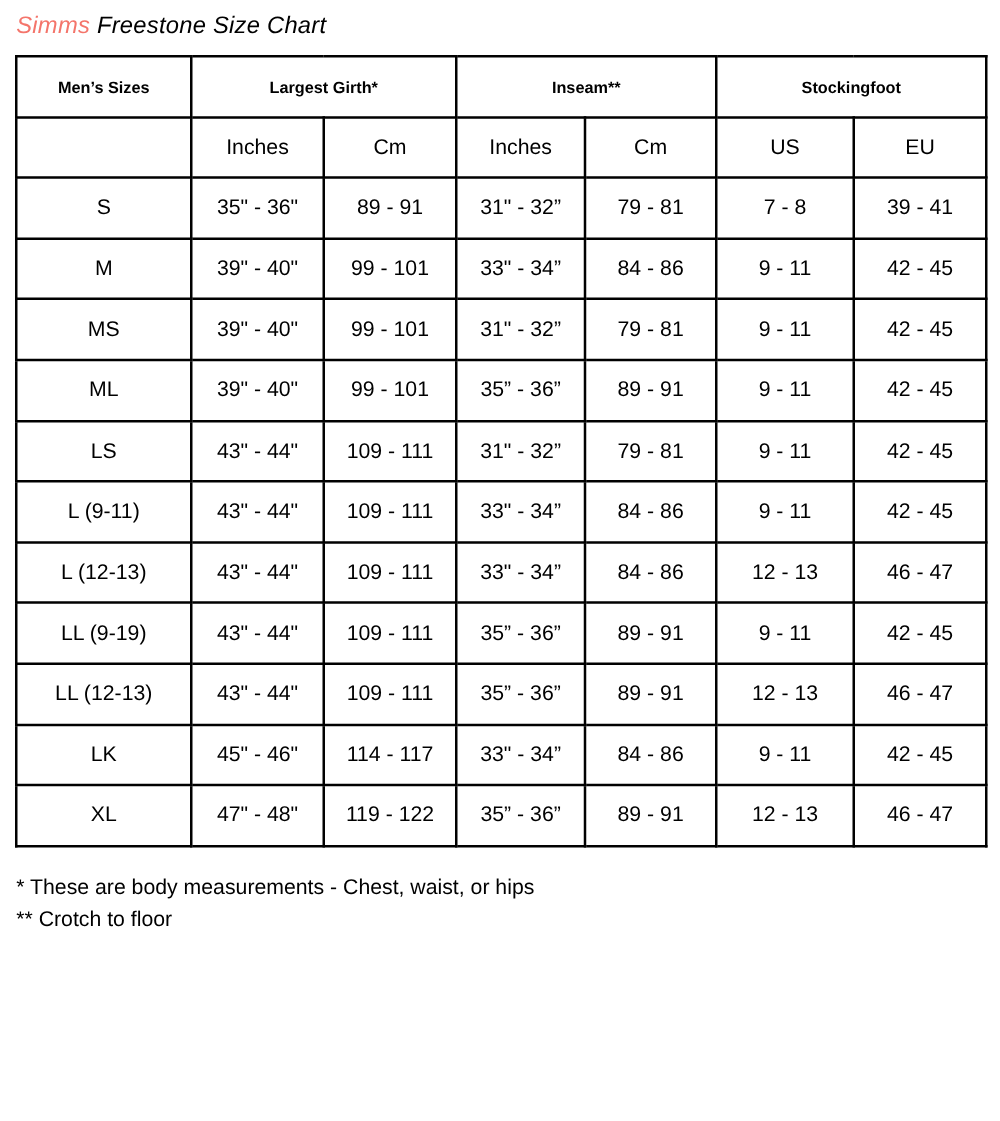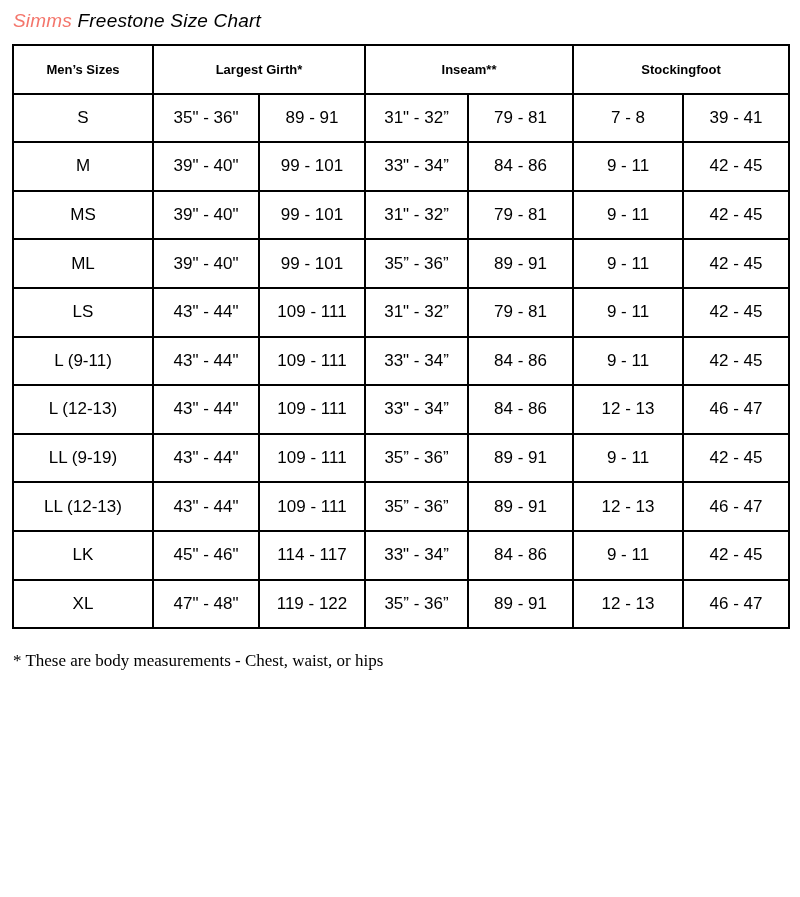--- a/index.html
+++ b/index.html
@@ -44,21 +44,20 @@
     overflow: hidden;
   }
   .size-table thead tr.group-row th {
     font-weight: bold;
     font-size: 13px;
   }
   .footnotes {
     margin: 19px 0 0 1px;
     font-size: 17px;
     line-height: 26px;
-    font-family: Liberation Serif, serif;
   }
   .footnotes div { white-space: pre; }
 </style>
 </head>
 <body>
 
 <div class="page">
 
   <div class="chart-title"><span class="brand" style="color: rgb(244, 117, 107);">Simms</span><span> Freestone Size Chart</span></div>
 
@@ -72,20 +71,29 @@
       <col style="width:110px">
       <col style="width:106px">
     </colgroup>
     <thead>
       <tr class="group-row">
         <th>Men’s Sizes</th>
         <th colspan="2">Largest Girth*</th>
         <th colspan="2">Inseam**</th>
         <th colspan="2">Stockingfoot</th>
       </tr>
+      <tr class="unit-row">
+        <th></th>
+        <th>Inches</th>
+        <th>Cm</th>
+        <th>Inches</th>
+        <th>Cm</th>
+        <th>US</th>
+        <th>EU</th>
+      </tr>
     </thead>
     <tbody>
         <tr>
           <td>S</td>
           <td>35" - 36"</td>
           <td>89 - 91</td>
           <td>31" - 32”</td>
           <td>79 - 81</td>
           <td>7 - 8</td>
           <td>39 - 41</td>
@@ -178,15 +186,16 @@
           <td>35” - 36”</td>
           <td>89 - 91</td>
           <td>12 - 13</td>
           <td>46 - 47</td>
         </tr>
       </tbody>
   </table>
 
   <div class="footnotes">
     <div>* These are body measurements - Chest, waist, or hips</div>
+    <div>** Crotch to floor</div>
   </div>
 
 </div>
 
 </body></html>

